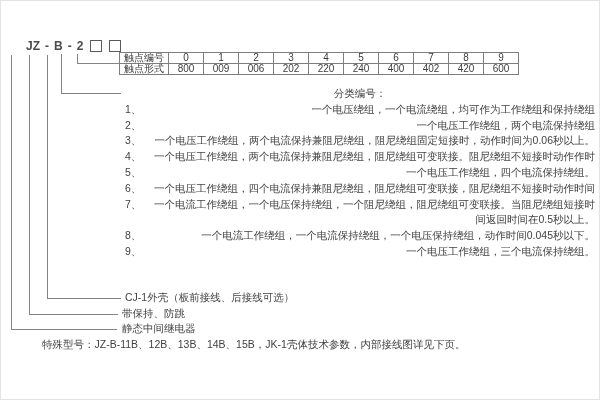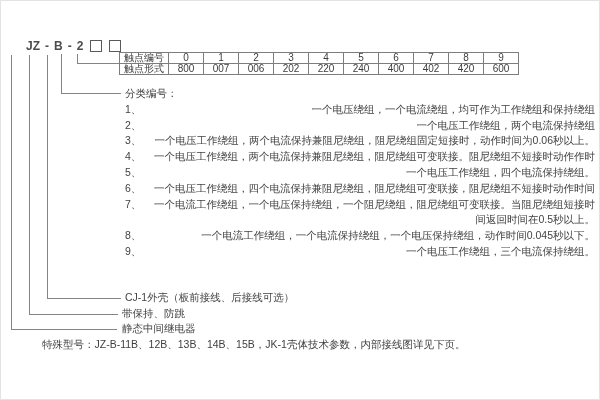--- a/index.html
+++ b/index.html
@@ -17,21 +17,21 @@
   .hline{position:absolute;height:1px;background:#848484;}
   
   .ctable{position:absolute;left:119px;top:52px;border-collapse:collapse;table-layout:fixed;
     font-size:10px;color:#3d3d3d;}
   .ctable td{border:1px solid #7d7d7d;text-align:center;padding:0 1px;height:10px;line-height:10px;white-space:nowrap;}
   .ctable .hd{width:46px;}
   .ctable .c{width:32px;}
   
   .clist{position:absolute;left:125px;top:86px;width:470px;font-size:10.5px;
     line-height:15.8px;color:#424242;}
-  .ctitle{white-space:nowrap;}
+  .ctitle{white-space:nowrap;text-align:center;}
   .item{display:flex;align-items:flex-start;}
   .num{flex:0 0 16px;white-space:nowrap;}
   .ls{flex:1;min-width:0;}
   .line{white-space:nowrap;text-align:right;}
   
   .blabel{position:absolute;font-size:10.5px;white-space:nowrap;color:#424242;text-align:right;}
   .lbl-case{left:125px;top:291px;}
   .lbl-hold{left:122px;top:307px;}
   .lbl-relay{left:122px;top:322px;}
   
@@ -78,21 +78,21 @@
       <td class="c">4</td>
       <td class="c">5</td>
       <td class="c">6</td>
       <td class="c">7</td>
       <td class="c">8</td>
       <td class="c">9</td>
     </tr>
     <tr>
       <td class="hd">触点形式</td>
       <td class="c">800</td>
-      <td class="c">007</td>
+      <td class="c">009</td>
       <td class="c">006</td>
       <td class="c">202</td>
       <td class="c">220</td>
       <td class="c">240</td>
       <td class="c">400</td>
       <td class="c">402</td>
       <td class="c">420</td>
       <td class="c">600</td>
     </tr>
   </tbody>

